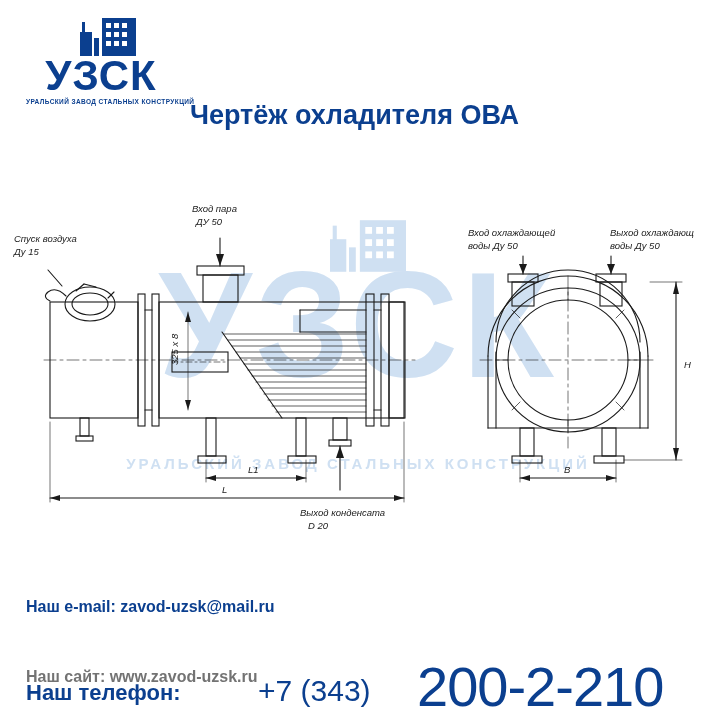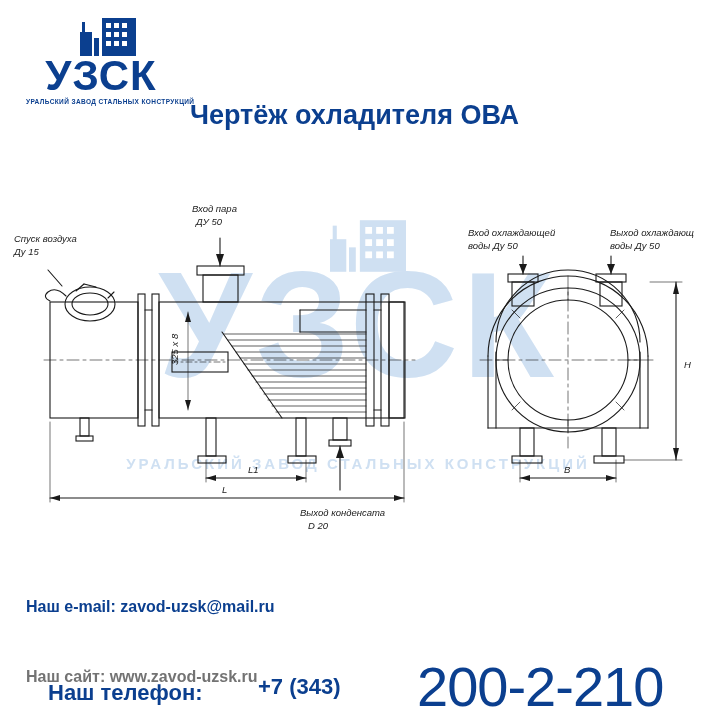--- a/index.html
+++ b/index.html
@@ -156,28 +156,27 @@
     color: #737373;
     margin-top: 32px;
   }
   .f-phone-label {
     position: absolute;
     left: 26px;
     top: 90px;
     font-size: 22px;
     font-weight: bold;
     color: #0b3f8f;
-    margin-left: 22px;
   }
   .f-phone-code {
     position: absolute;
     left: 258px;
     top: 84px;
-    font-size: 22px;
-    font-weight: bold;
+    font-size: 30px;
+    font-weight: normal;
     color: #0b3f8f;
   }
   .f-phone-num {
     position: absolute;
     left: 417px;
     top: 64px;
     font-size: 56px;
     font-weight: normal;
     color: #0b3f8f;
     letter-spacing: -1px;

